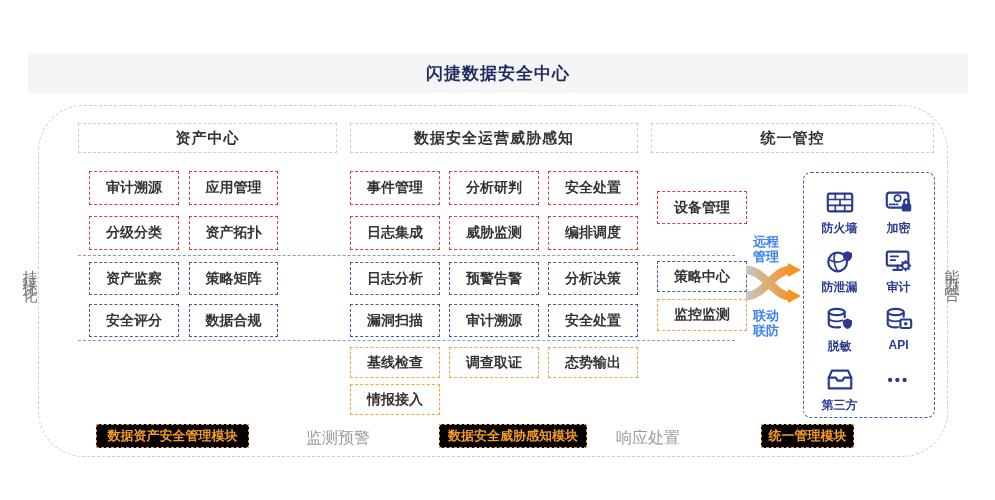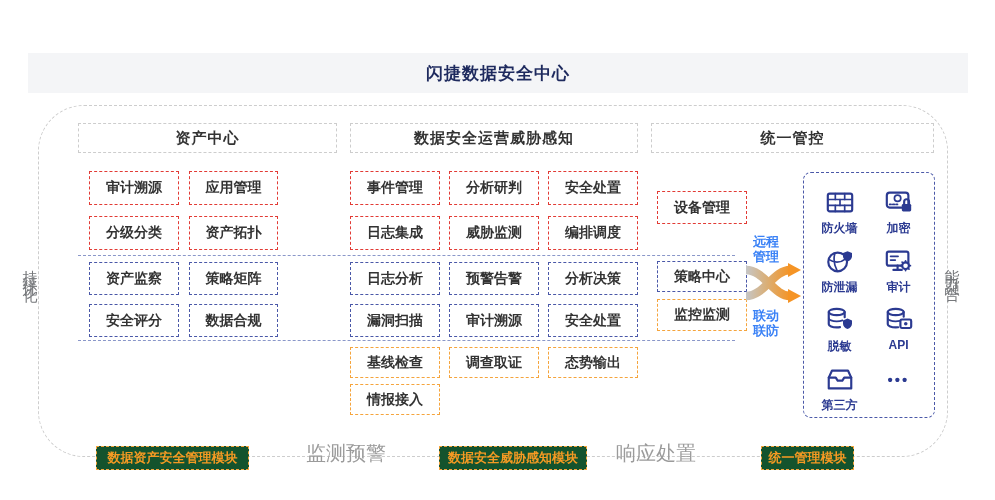--- a/index.html
+++ b/index.html
@@ -61,27 +61,27 @@
     border:1.6px dashed var(--blue);border-radius:8px;
     display:grid;grid-template-columns:1fr 1fr;align-content:start;
     padding:14px 6px 6px;row-gap:9px;justify-items:center;}
   .cell{display:flex;flex-direction:column;align-items:center;gap:3px;}
   .cell .lbl{font-size:12px;font-weight:bold;color:var(--navy);text-align:right;}
   .cell svg{display:block;}
   .cell .more{font-size:15px;font-weight:bold;color:var(--navy);letter-spacing:2px;
     height:30px;display:flex;align-items:center;}
 
   .modlabel{position:absolute;top:424px;height:24px;border:1.6px dashed var(--orange);
-    background:#14532d;color:var(--accent-orange);font-weight:bold;font-size:13px;
-    display:flex;align-items:center;justify-content:center;margin-top:22px;}
+    background:#000000;color:var(--accent-orange);font-weight:bold;font-size:13px;
+    display:flex;align-items:center;justify-content:center;}
   .modlabel.m1{left:96px;width:153px;}
   .modlabel.m2{left:439px;width:148px;}
   .modlabel.m3{left:761px;width:93px;}
 
-  .graytext{position:absolute;top:440px;font-size:20px;color:var(--gray-text);}
+  .graytext{position:absolute;top:428px;font-size:16px;color:var(--gray-text);}
   .graytext.g1{left:306px;}
   .graytext.g2{left:616px;}
 
   .icon{stroke:var(--navy);fill:none;stroke-width:2.3;stroke-linecap:round;stroke-linejoin:round;}
   .icon .fill{fill:var(--navy);stroke:none;}
   .icon .thin{stroke-width:1.8;}
 </style>
 </head>
 <body>
 

